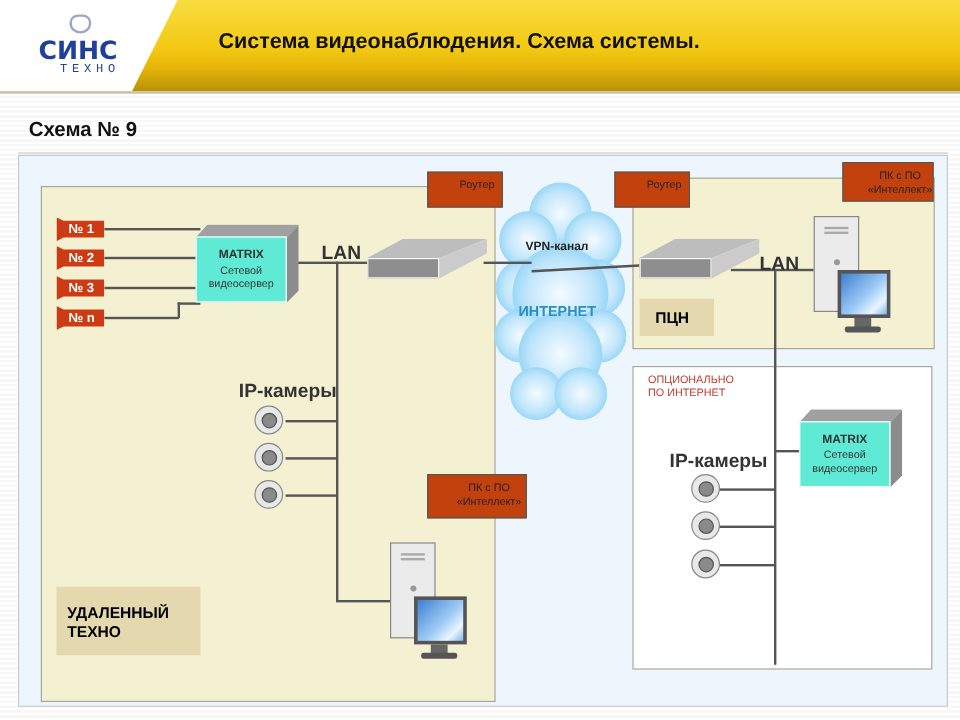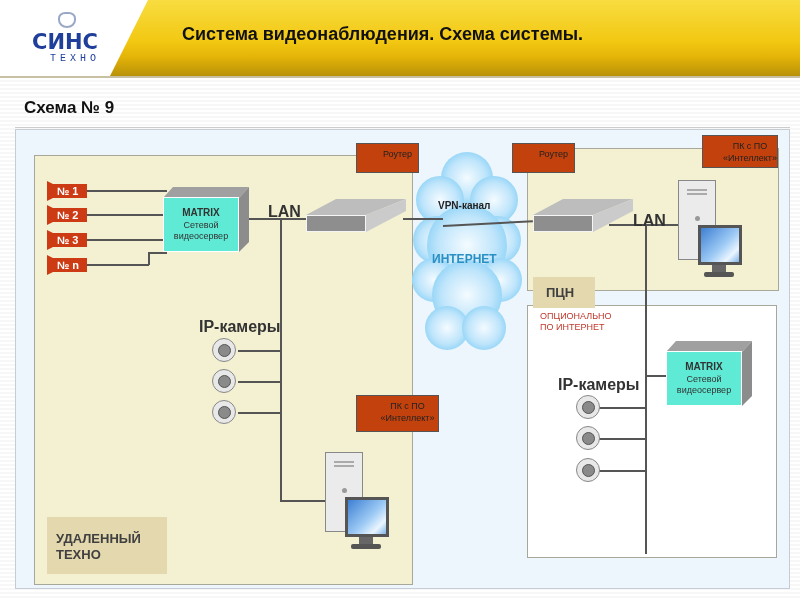--- a/index.html
+++ b/index.html
@@ -29,21 +29,21 @@
   #title-rule { left: 15px; top: 127px; width: 775px; height: 1px; background: #ccc; }
 
   
   #diagram { left: 15px; top: 129px; width: 775px; height: 460px; background: #eef6fd; border: 1px solid #c5ccd3; }
 
   .zone { position: absolute; border: 1px solid #a8a89a; }
   #zone-remote { left: 34px; top: 155px; width: 379px; height: 430px; background: #f4f0d2; }
   #zone-pcn { left: 527px; top: 148px; width: 252px; height: 143px; background: #f4f0d2; }
   #zone-optional { left: 527px; top: 305px; width: 250px; height: 253px; background: #ffffff; }
 
-  .label-box { position: absolute; background: #e4d8ae; font-weight: bold; color: #404040; margin-top: 28px; }
+  .label-box { position: absolute; background: #e4d8ae; font-weight: bold; color: #000000; }
   #label-remote { left: 47px; top: 489px; width: 120px; height: 57px; font-size: 13px; padding: 14px 0 0 9px; line-height: 16px; }
   #label-pcn { left: 533px; top: 249px; width: 62px; height: 31px; font-size: 13px; padding: 8px 0 0 13px; }
   #label-optional { left: 540px; top: 311px; font-size: 9px; color: #c0392b; line-height: 11px; }
 
   
   .wire { position: absolute; background: #555; }
 
   
   .cam-tag {
     position: absolute; left: 47px; width: 40px; height: 17px;

